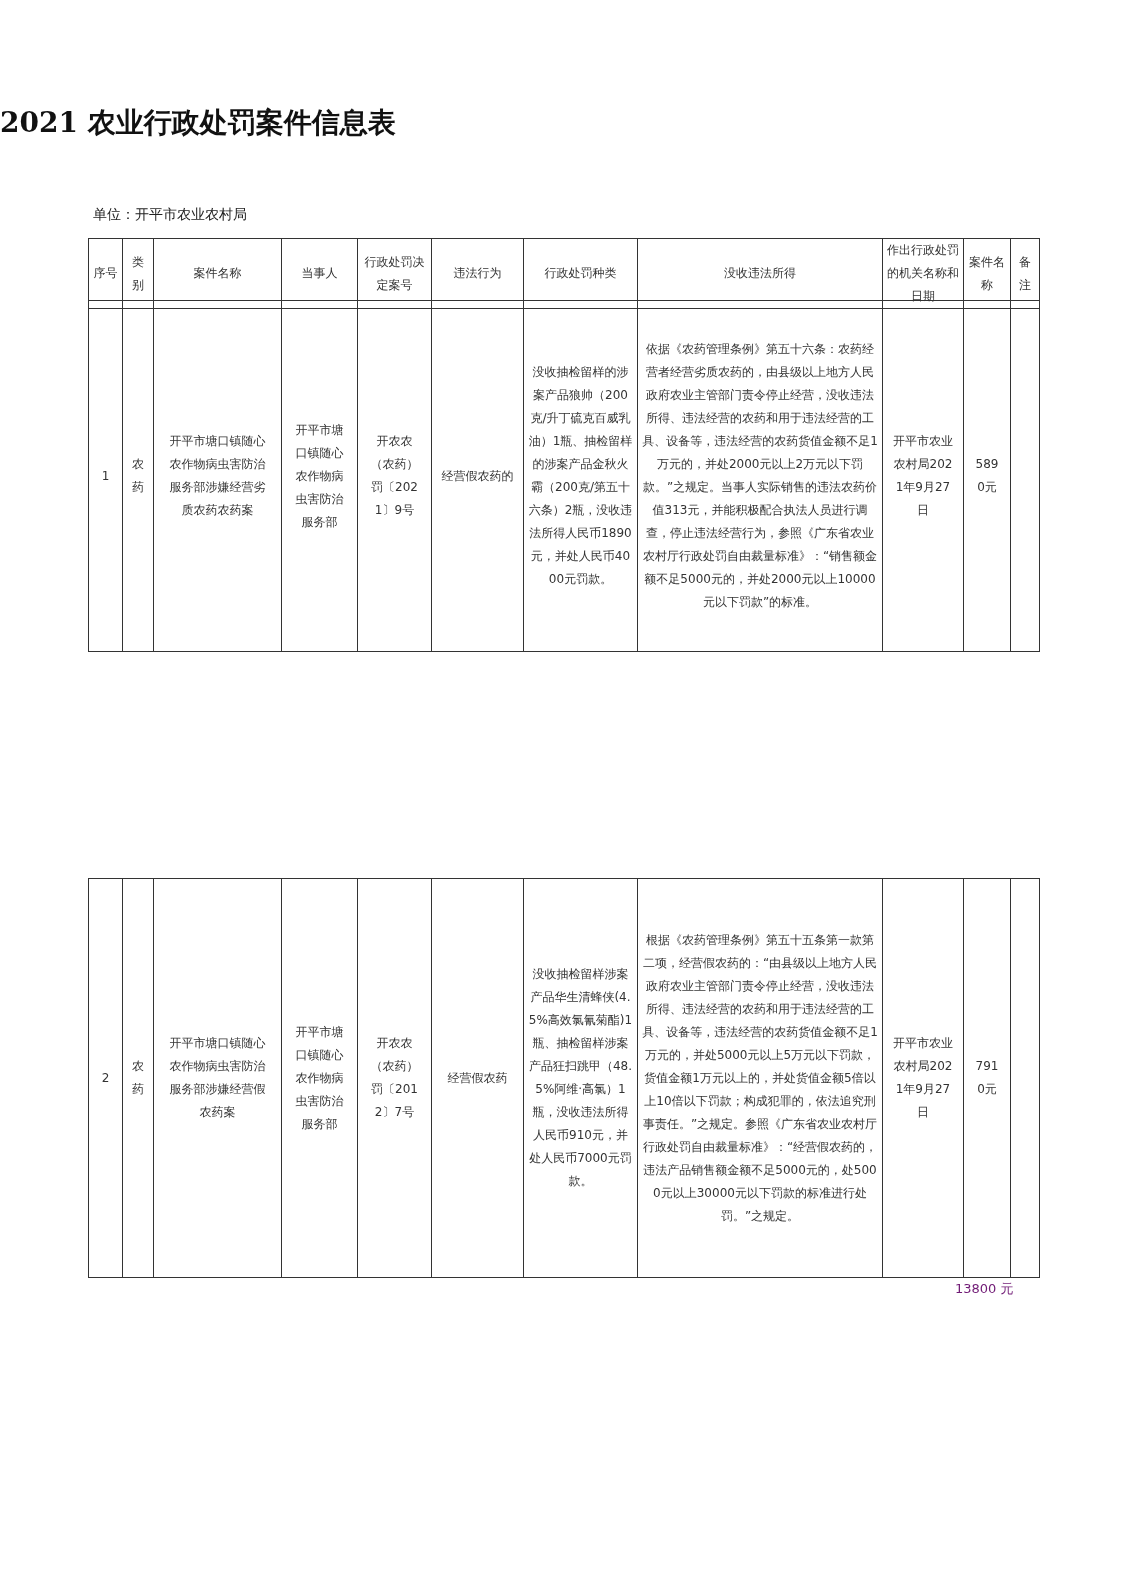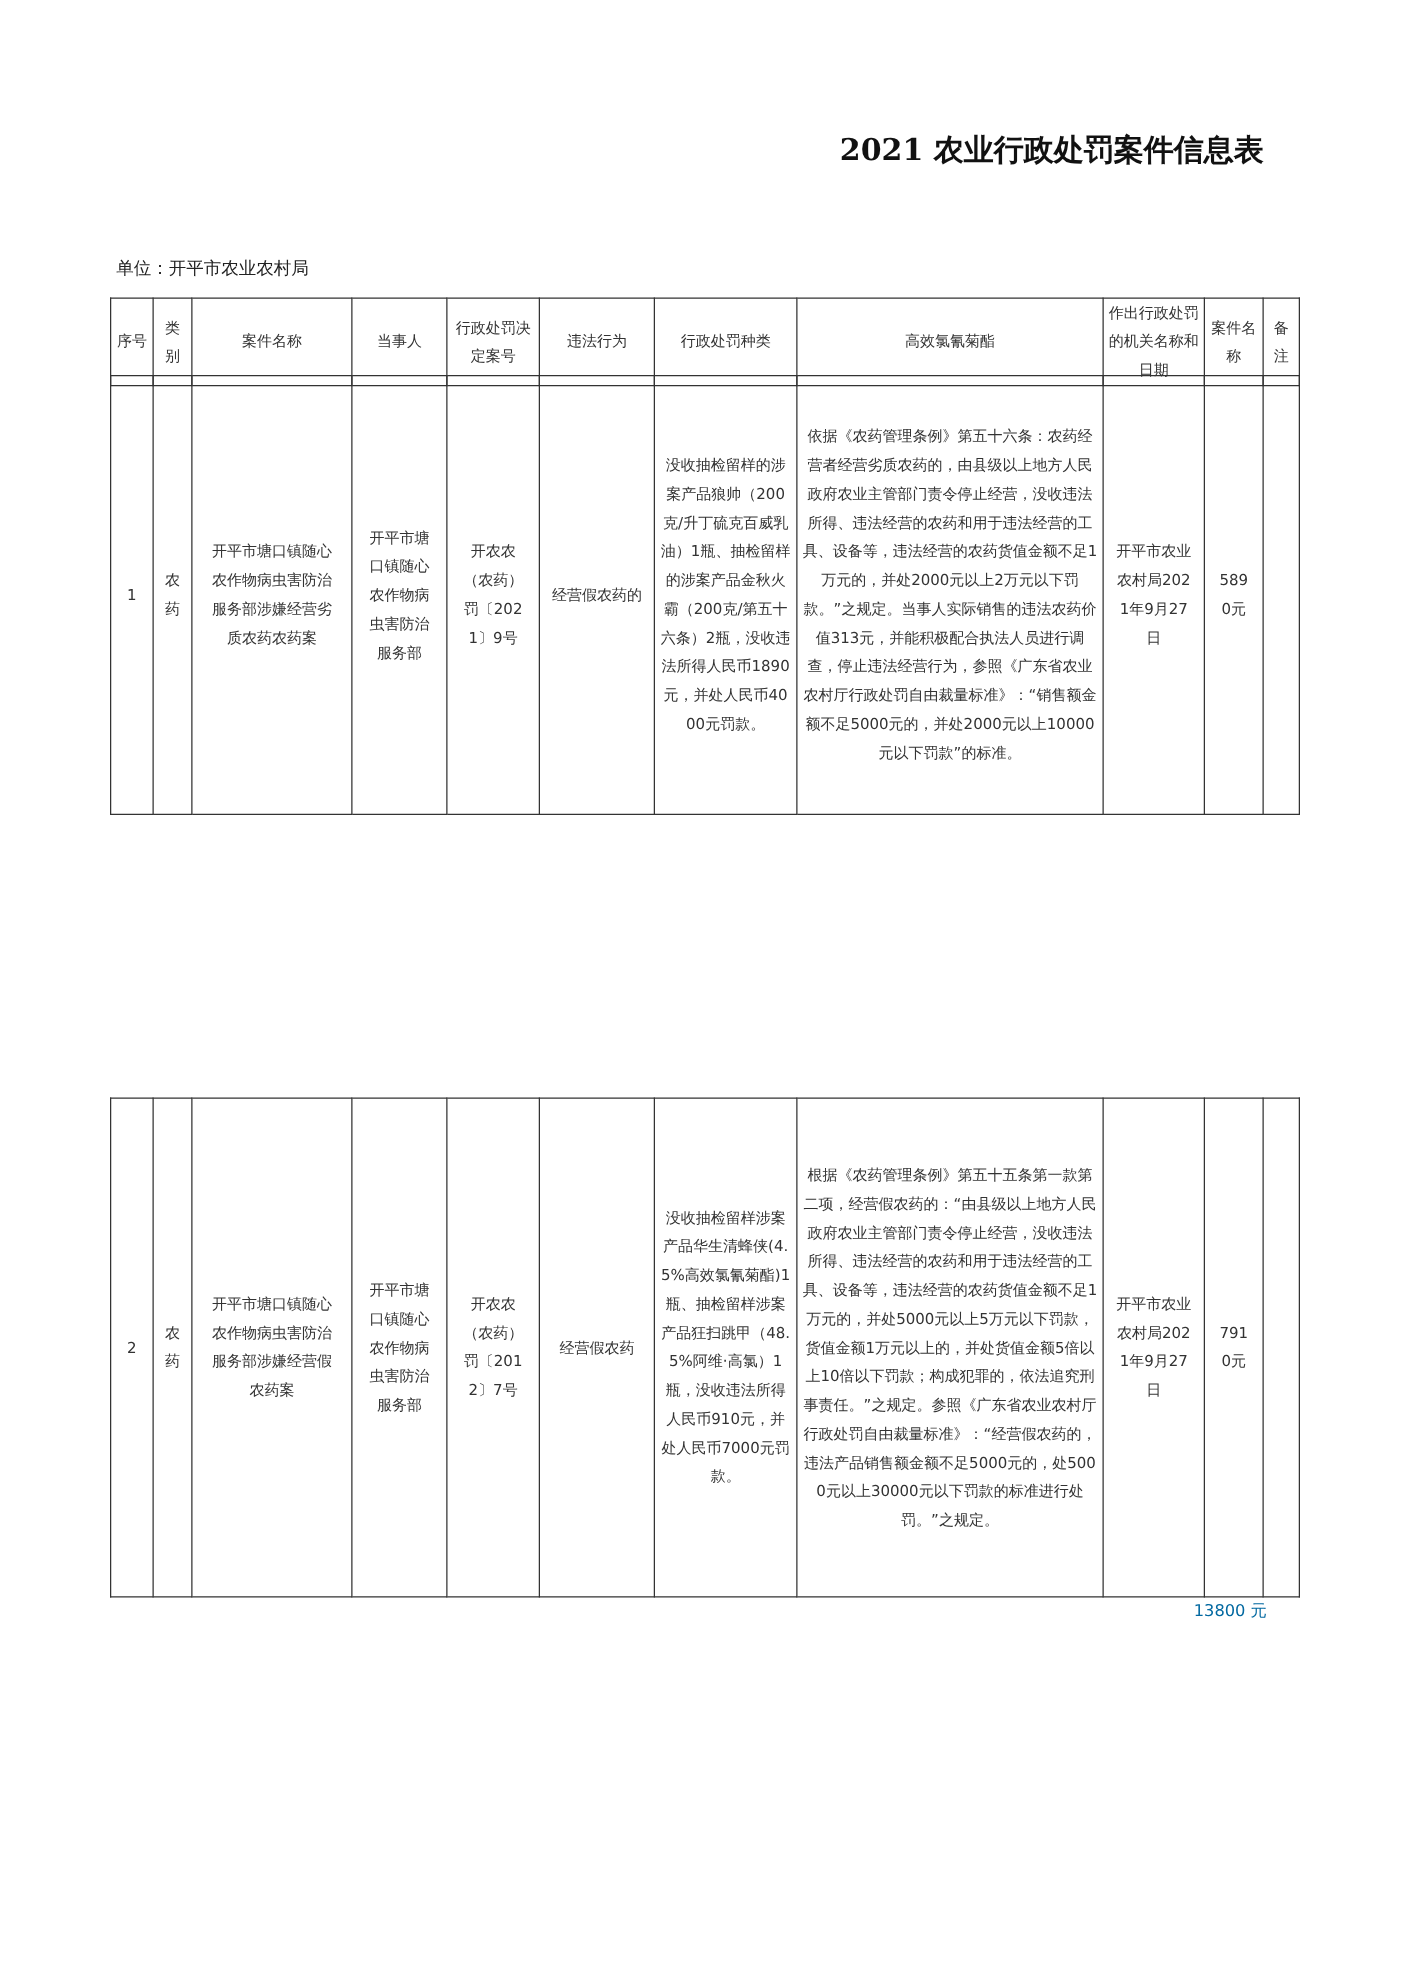--- a/index.html
+++ b/index.html
@@ -1,29 +1,29 @@
 <!DOCTYPE html>
 <html><head>
 <meta charset="utf-8">
 <style>
   html, body { margin: 0; padding: 0; background: #ffffff; }
   body { width: 1122px; height: 1586px; position: relative; font-family: "DejaVu Sans", sans-serif; color: #222; overflow: hidden; }
-  .title { position: absolute; top: 104px; left: 0; width: 1011px; text-align: right; font-family: "DejaVu Serif", serif; font-size: 24px; font-weight: bold; color: #111; letter-spacing: 0px; }
+  .title { position: absolute; top: 104px; left: 0; width: 1011px; text-align: left; font-family: "DejaVu Serif", serif; font-size: 28px; font-weight: bold; color: #111; letter-spacing: 0px; }
   .unit { position: absolute; top: 206px; left: 93px; font-size: 14px; font-family: "DejaVu Serif", serif; color: #222; }
   table.grid { position: absolute; border-collapse: collapse; table-layout: fixed; left: 88px; width: 951px; }
   table.grid td { border: 1px solid #333; padding: 0 4px; text-align: center; vertical-align: middle; font-size: 12px; line-height: 23px; color: #333; word-break: break-all; }
   .hdr { top: 238px; }
   .hdr td { height: 61px; font-family: "DejaVu Serif", serif; font-size: 12.5px; line-height: 22px; }
   .row1 { top: 300px; }
   .row1 td { height: 350px; border-top: none; }
   .row2 { top: 878px; }
   .row2 td { height: 398px; }
   td.basis { text-align: justify; text-align-last: center; font-size: 11.5px; line-height: 22.5px; padding: 0 6px; margin-left: 44px; }
   td.ptype { font-size: 11.5px; line-height: 23px; padding: 0 6px; }
-  .total { position: absolute; top: 1280px; left: 955px; font-size: 13px; color: #0369a1; }
+  .total { position: absolute; top: 1280px; left: 955px; font-size: 13px; color: #701a75; }
 </style>
 </head>
 <body>
 
 <div class="title">2021 农业行政处罚案件信息表</div>
 <div class="unit">单位：开平市农业农村局</div>
 
 <table class="grid hdr">
   <colgroup>
     <col style="width:34px">
@@ -40,21 +40,21 @@
   </colgroup>
   <tbody>
       <tr>
     <td>序号</td>
     <td>类别</td>
     <td>案件名称</td>
     <td>当事人</td>
     <td>行政处罚决定案号</td>
     <td>违法行为</td>
     <td>行政处罚种类</td>
-    <td>高效氯氰菊酯</td>
+    <td>没收违法所得</td>
     <td>作出行政处罚的机关名称和日期</td>
     <td>案件名称</td>
     <td>备注</td>
   </tr>
 </tbody>
   </table>
 
 <table class="grid row1">
   <colgroup>
     <col style="width:34px">

